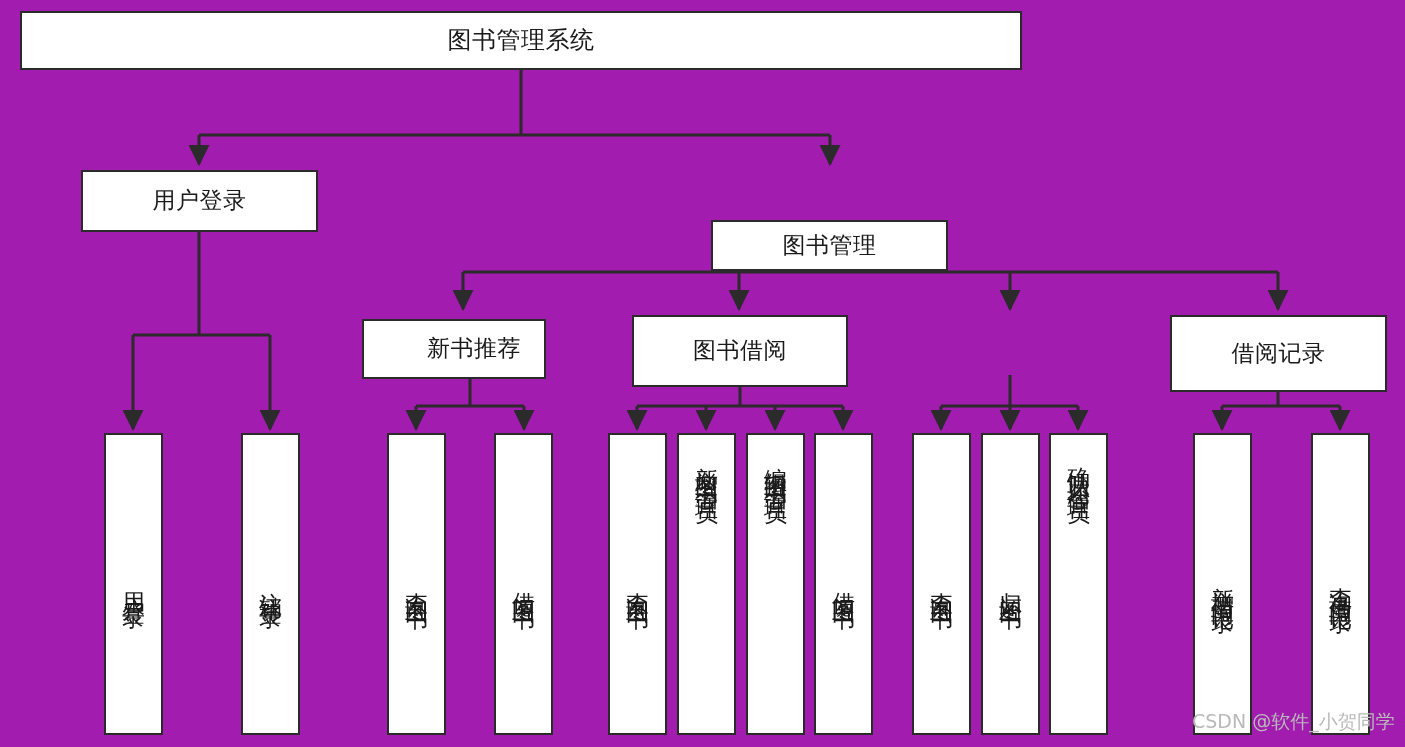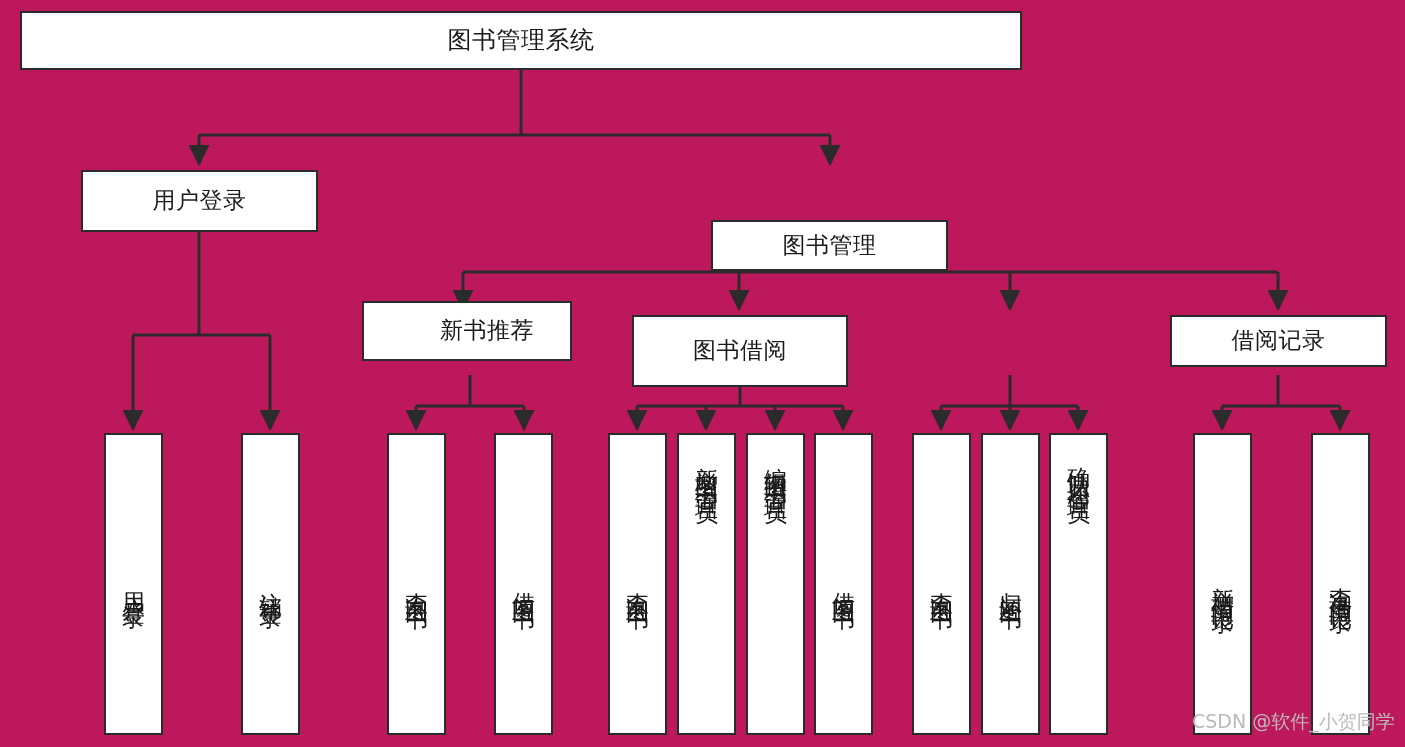--- a/index.html
+++ b/index.html
@@ -8,21 +8,21 @@
     padding: 0;
     background: #ffffff;
   }
   body {
     font-family: "DejaVu Sans", "Liberation Sans", sans-serif;
   }
   #diagram-root {
     position: relative;
     width: 1405px;
     height: 747px;
-    background: #be185d;
+    background: #a21caf;
     overflow: hidden;
   }
   #connector-layer {
     position: absolute;
     left: 0;
     top: 0;
     width: 1405px;
     height: 747px;
     pointer-events: none;
   }
@@ -142,30 +142,30 @@
   </div>
 
   <div class="node horiz" style="left:81px; top:170px; width:237px; height:62px;">
     <span class="node-label">用户登录</span>
   </div>
 
   <div class="node horiz" style="left:711px; top:179px; width:237px; height:51px;margin-top:41px;">
     <span class="node-label">图书管理</span>
   </div>
 
-  <div class="node horiz" style="left:362px; top:301px; width:210px; height:60px;padding-left:40px;">
+  <div class="node horiz" style="left:362px; top:319px; width:184px; height:60px;padding-left:40px;">
     <span class="node-label">新书推荐</span>
   </div>
 
   <div class="node horiz" style="left:632px; top:315px; width:216px; height:72px;">
     <span class="node-label">图书借阅</span>
   </div>
 
 
-  <div class="node horiz" style="left:1170px; top:315px; width:217px; height:52px;">
+  <div class="node horiz" style="left:1170px; top:315px; width:217px; height:77px;">
     <span class="node-label">借阅记录</span>
   </div>
 
   <div class="node vert mid" style="left:104px; top:433px; width:59px; height:302px;">
     <span class="node-label">用户登录</span>
   </div>
 
   <div class="node vert mid" style="left:241px; top:433px; width:59px; height:302px;">
     <span class="node-label">注销登录</span>
   </div>

